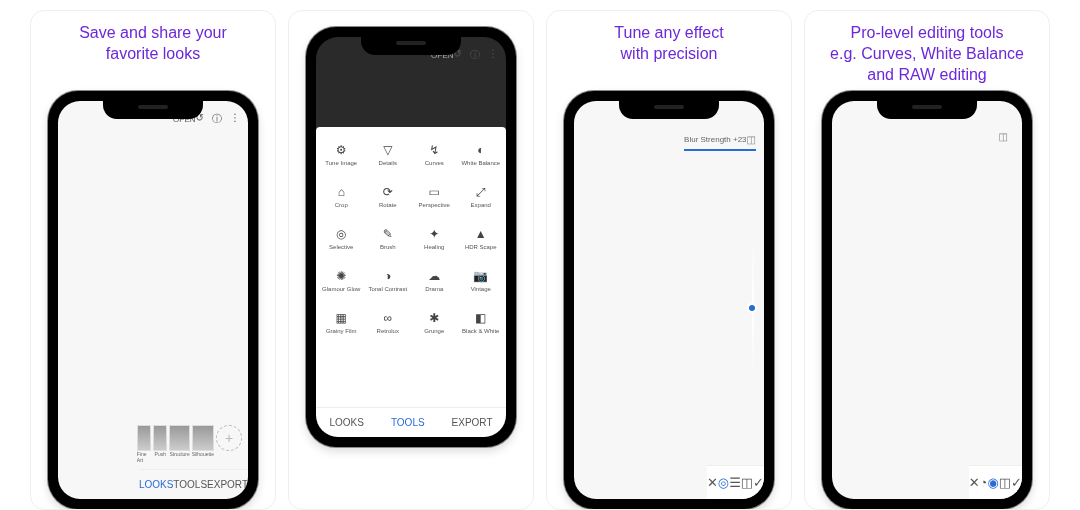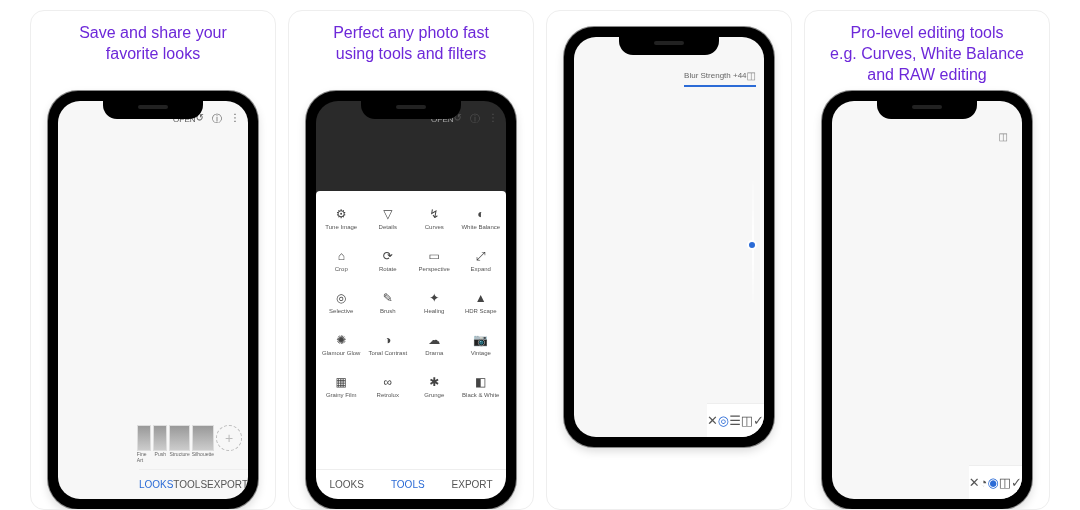--- a/index.html
+++ b/index.html
@@ -300,21 +300,20 @@
       <div class="bottom-tabs">
         <span class="active">LOOKS</span>
         <span>TOOLS</span>
         <span>EXPORT</span>
       </div>
     </div>
   </div>
 </div>
 
 <div class="panel">
-  <div class="panel-title">Perfect any photo fast<br>using tools and filters</div>
   <div class="phone">
     <div class="phone-body"></div>
     <div class="notch"></div>
     <div class="screen dim">
       <div class="topbar dark">
         <span>OPEN</span>
         <span class="icons">
           <span>↺</span>
           <span>ⓘ</span>
           <span>⋮</span>
@@ -405,27 +404,28 @@
       <div class="bottom-tabs" style="position:absolute;bottom:0;left:0;right:0;background:#fff">
         <span>LOOKS</span>
         <span class="active">TOOLS</span>
         <span>EXPORT</span>
       </div>
     </div>
   </div>
 </div>
 
 <div class="panel">
+  <div class="panel-title">Tune any effect<br>with precision</div>
   <div class="phone">
     <div class="phone-body"></div>
     <div class="notch"></div>
     <div class="screen">
       <div class="blur-bar">
         <span></span>
-        <span>Blur Strength +44</span>
+        <span>Blur Strength +23</span>
         <span class="compare-ic">◫</span>
       </div>
       <div class="photo-flower">
         <div class="focus-ring"></div>
         <div class="focus-ring inner"></div>
         <div class="focus-dot"></div>
       </div>
       <div class="edit-bar">
         <span>✕</span>
         <span class="blue">◎</span>

